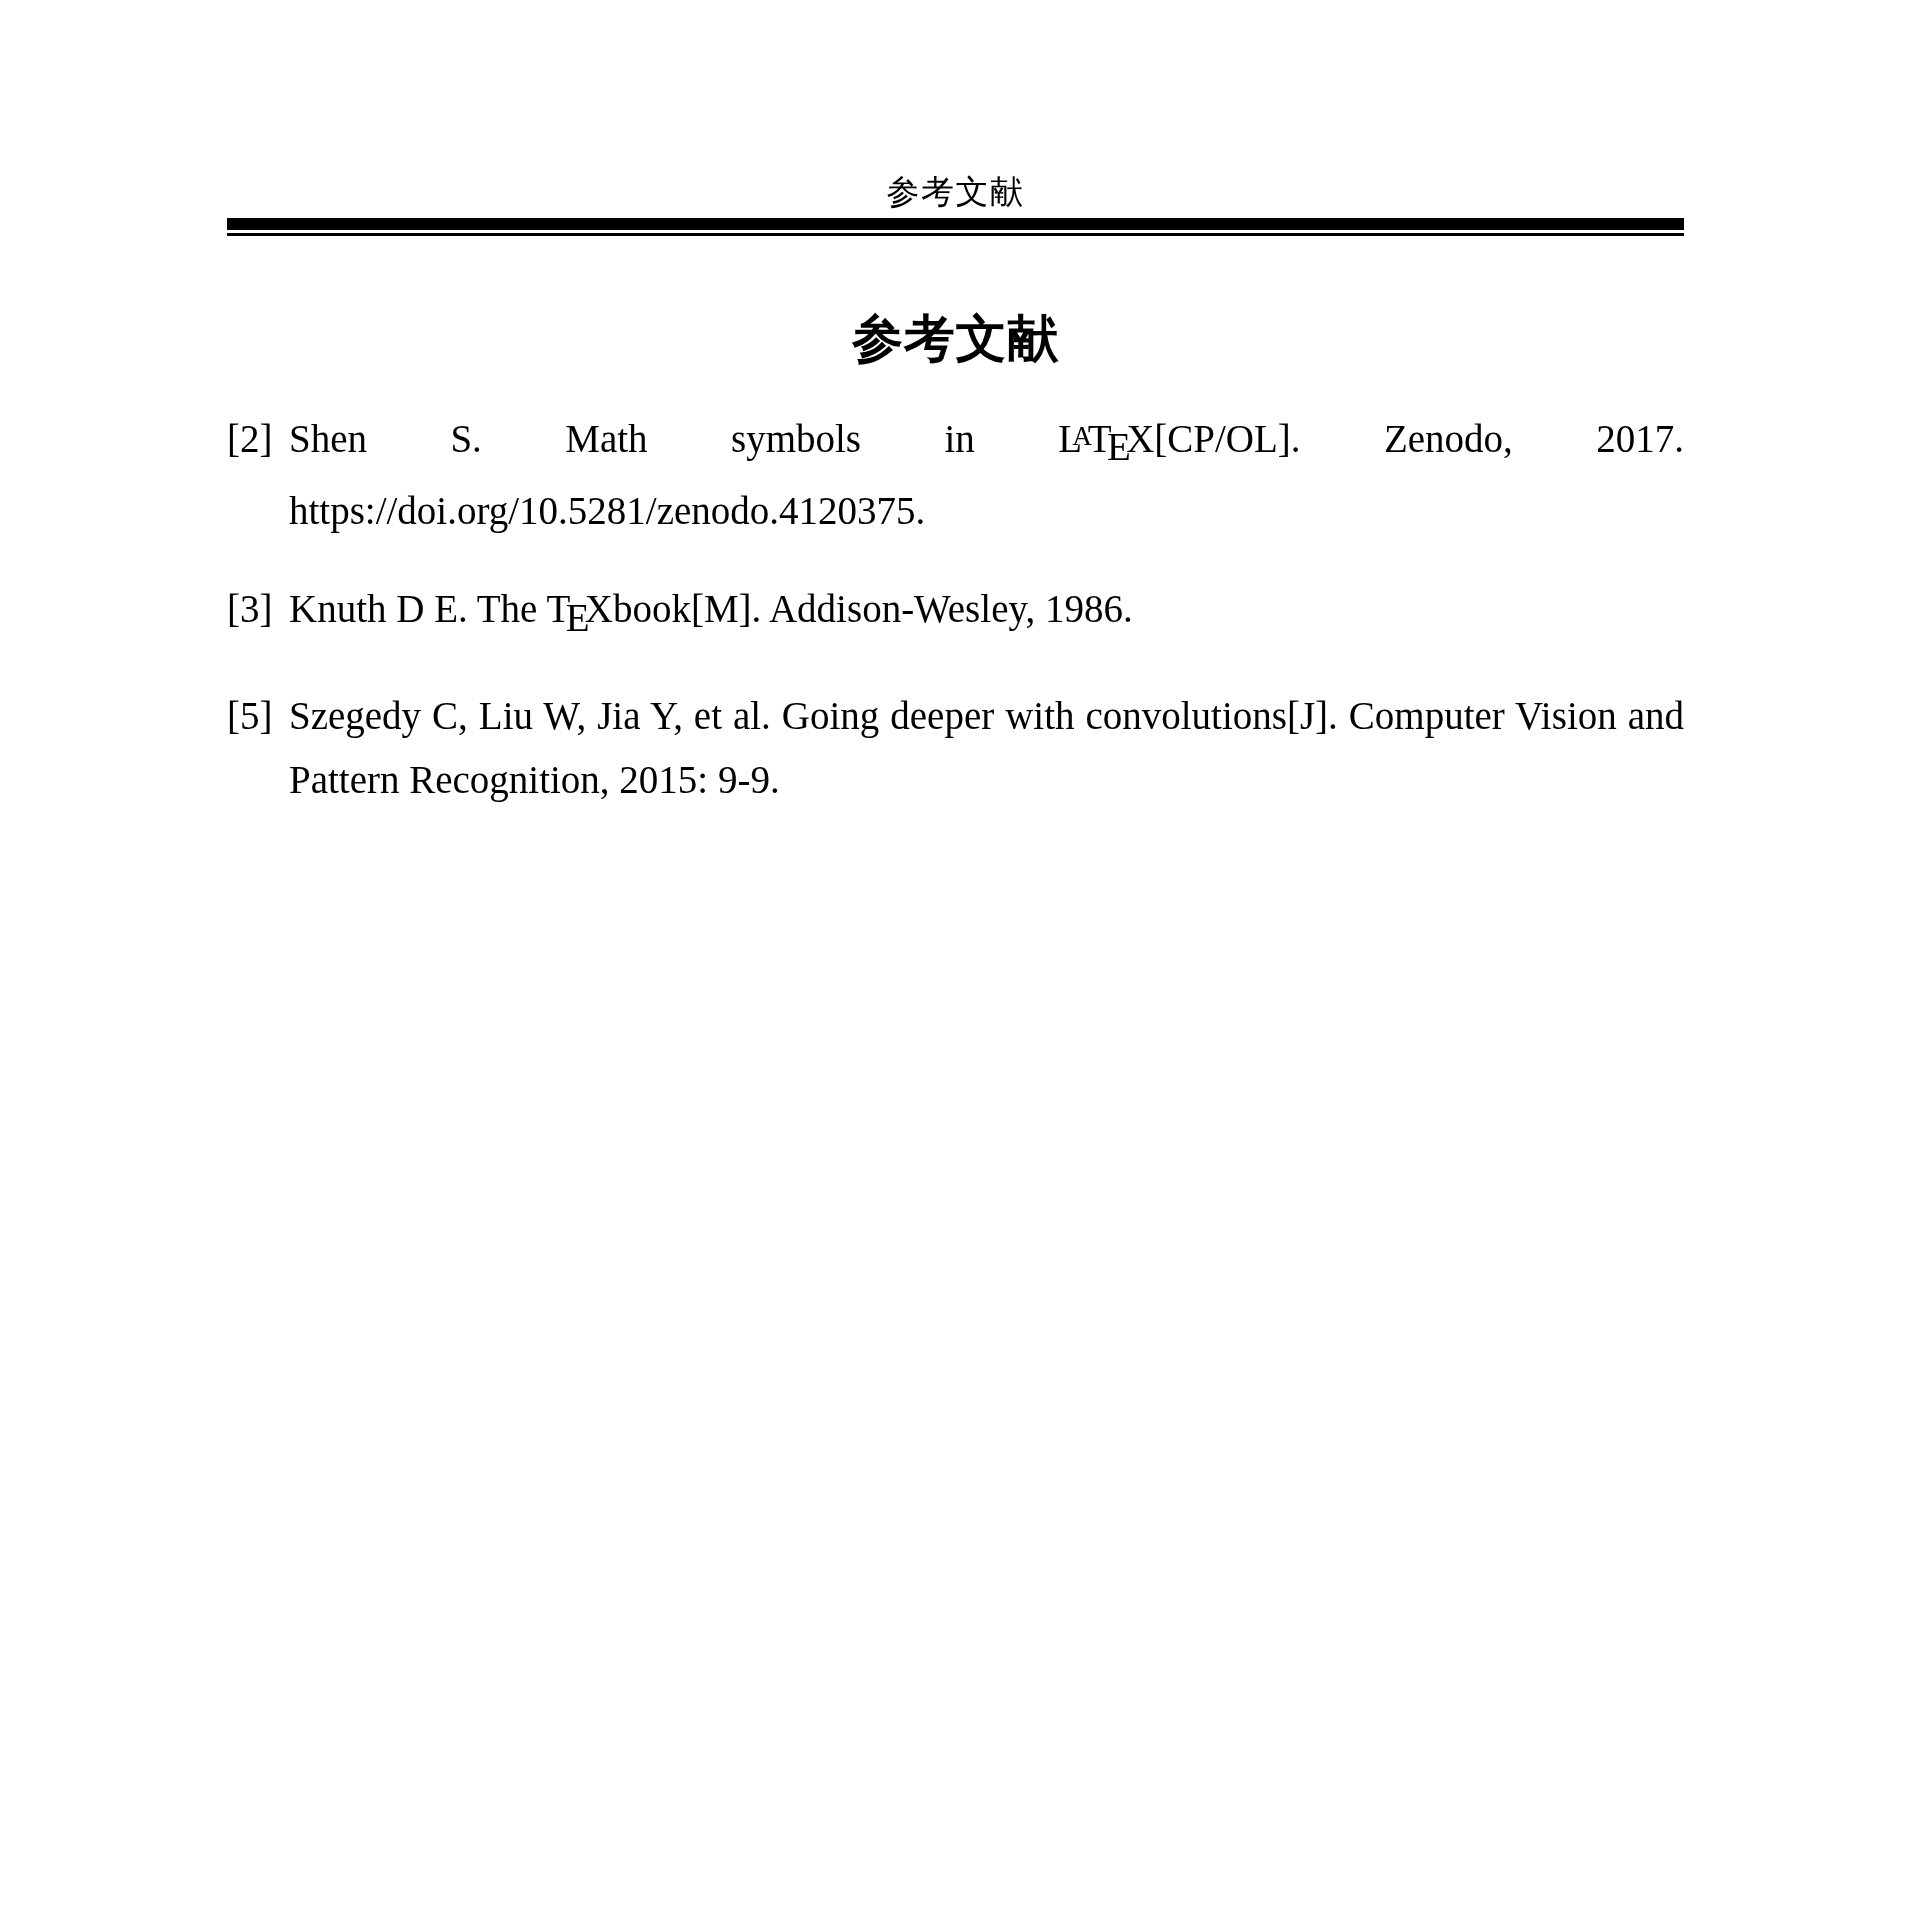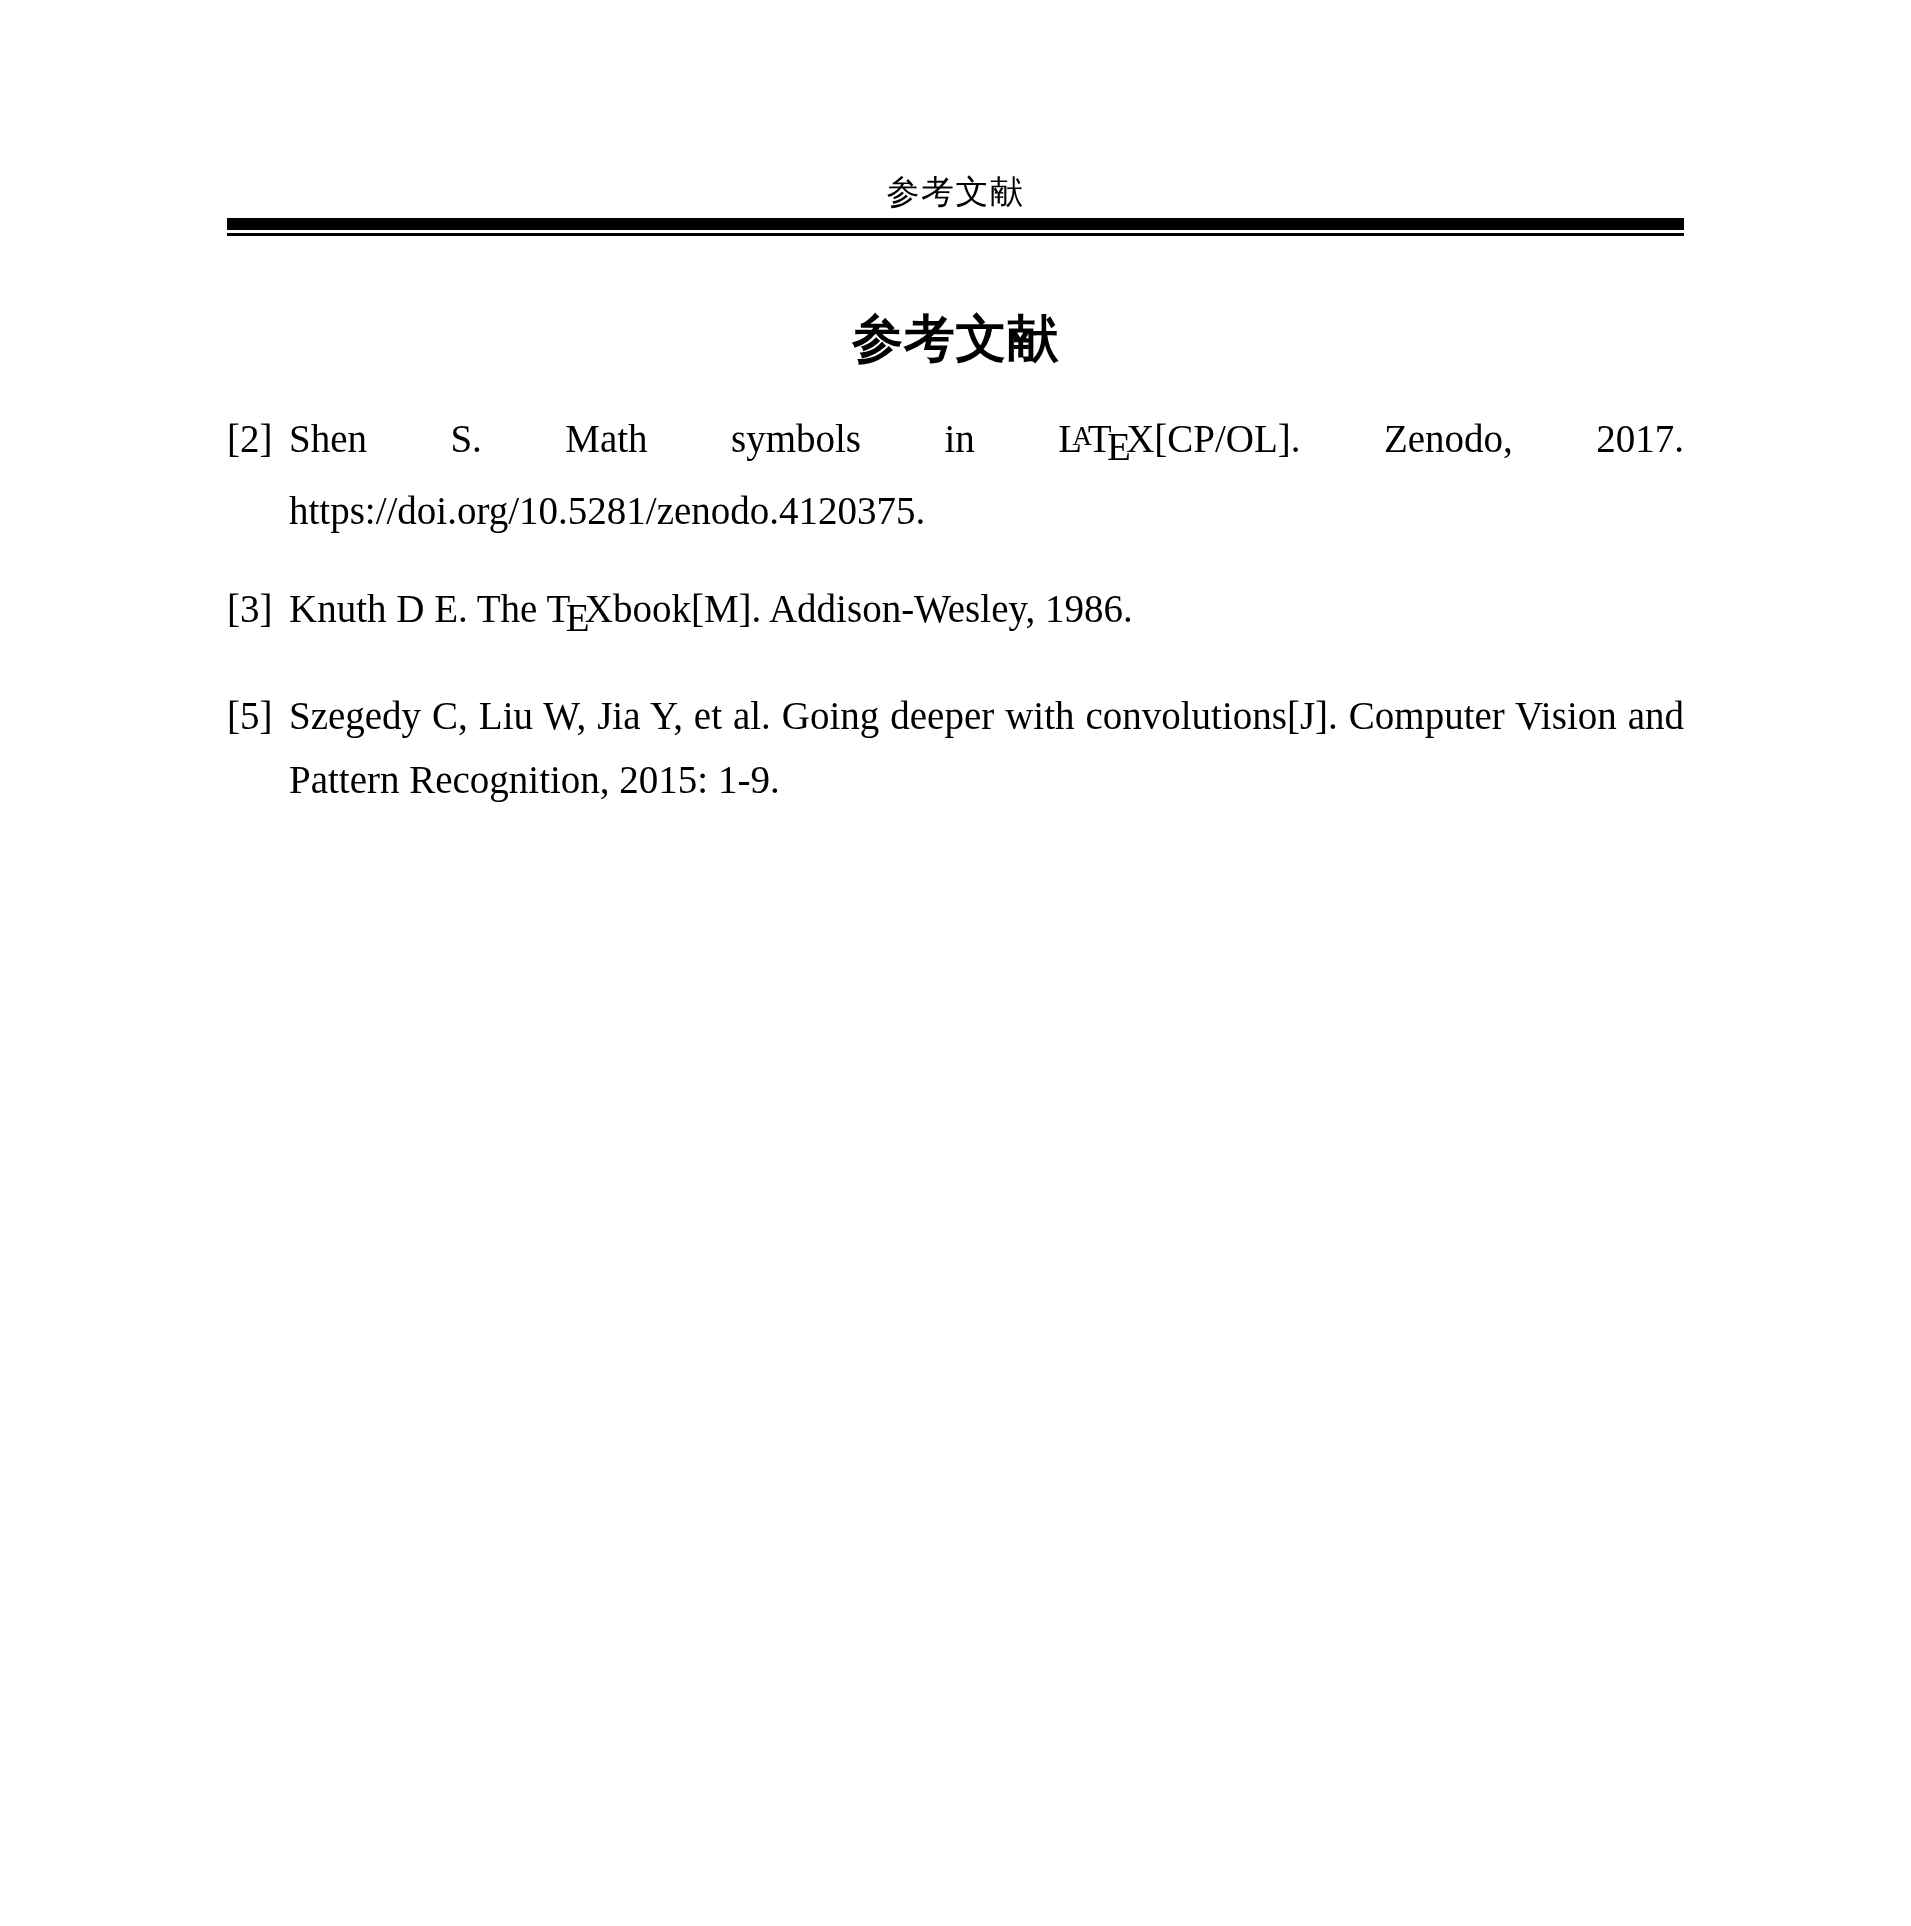--- a/index.html
+++ b/index.html
@@ -100,17 +100,17 @@
   <div class="running-header">参考文献</div>
 
   <div class="rule-thick"></div>
   <div class="rule-thin"></div>
 
   <div class="chapter-title">参考文献</div>
 
   <ol class="references">
       <li class="ref-item"><span class="ref-label">[2]</span><span class="ref-text">Shen S. Math symbols in <span class="logo"><span>L</span><span class="lx-a">A</span><span>T</span><span class="lx-e">E</span><span>X</span></span>[CP/OL]. Zenodo, 2017. https://doi.org/10.5281/zenodo.4120375.</span></li>
       <li class="ref-item"><span class="ref-label">[3]</span><span class="ref-text">Knuth D E. The <span class="logo"><span>T</span><span class="lx-e">E</span><span>X</span></span>book[M]. Addison-Wesley, 1986.</span></li>
-      <li class="ref-item"><span class="ref-label">[5]</span><span class="ref-text">Szegedy C, Liu W, Jia Y, et al. Going deeper with convolutions[J]. Computer Vision and Pattern Recognition, 2015: 1-9.</span></li>
+      <li class="ref-item"><span class="ref-label">[5]</span><span class="ref-text">Szegedy C, Liu W, Jia Y, et al. Going deeper with convolutions[J]. Computer Vision and Pattern Recognition, 2015: 9-9.</span></li>
     </ol>
 
 </div>
 
 
 </body></html>

